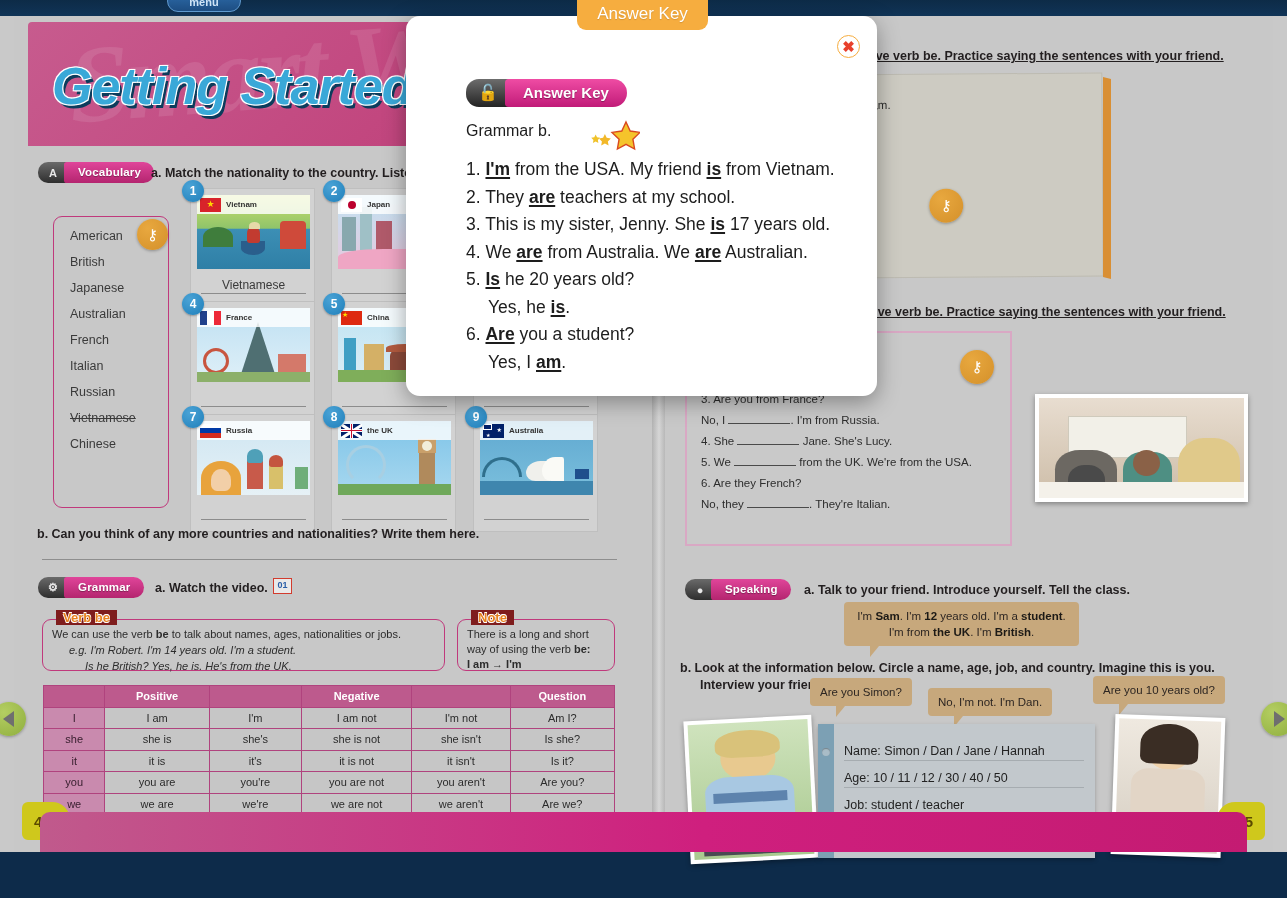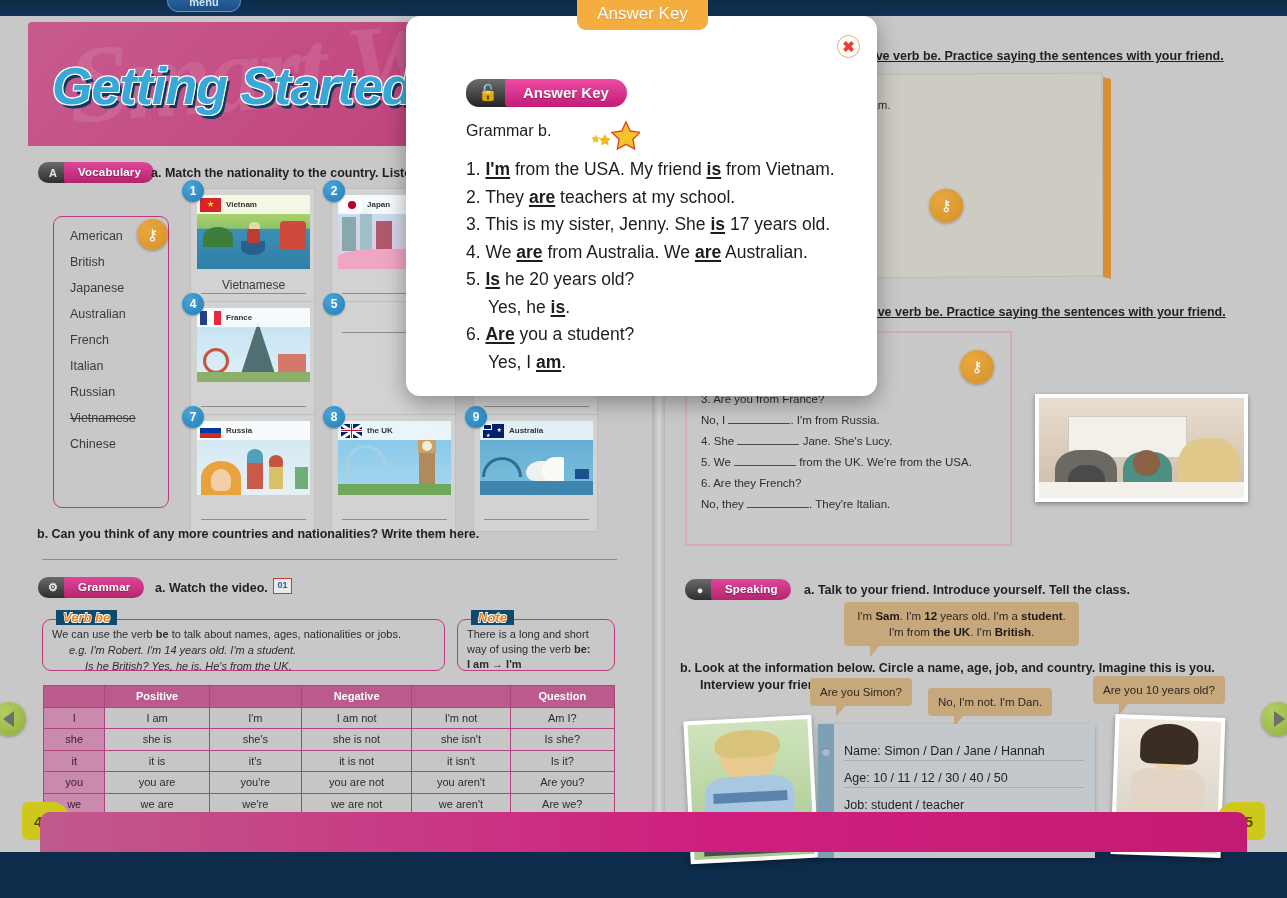--- a/index.html
+++ b/index.html
@@ -118,22 +118,22 @@
 
   
   .wline { position:absolute; border-bottom:1px solid #8e8e8e; }
 
   
   .gbox {
     position:absolute; border:1.6px solid #c0397c; border-radius:9px;
     background:#c8c8c8;
   }
   .gbox .tag {
-    position:absolute; left:13px; top:-10px; padding:0 7px; background:#0c4a6e;
-    color:#e8821e; font-size:13px; font-weight:bold; font-style:italic;
+    position:absolute; left:13px; top:-10px; padding:0 7px; background:#7f1d1d;
+    color:#e8821e; font-size:13px; font-weight:bold; 
     text-shadow:-.6px -.6px 0 #fff,.6px -.6px 0 #fff,-.6px .6px 0 #fff,.6px .6px 0 #fff;
   }
   .gbox p { font-size:11px; color:#2c2c2c; line-height:15px; }
 
   
   table.verb { position:absolute; left:29px; top:669px; width:572px; border-collapse:collapse; }
   table.verb th, table.verb td {
     border:1px solid #b0437e; font-size:11px; text-align:center; height:21.5px;
     color:#2b2b2b;
   }
@@ -347,20 +347,33 @@
                   <i style="flex:1;background:#fff"></i>
                   <i style="flex:1;background:#ed2939"></i>
                 </div>
                 <span class="cname">France</span>
               </div>
             </div>
             <div class="blank"></div>
           </div>
           <div class="num" style="left: 168px; top: 277px;">4</div>
           <div class="ccard" style="left: 317px; top: 285px;">
+            <div class="pic">
+              <div class="sky" style="background:linear-gradient(#bfe3f2,#dceef6)"></div>
+    <div style="position:absolute;left:6px;bottom:10px;width:12px;height:34px;background:#3f9fc4"></div>
+    <div style="position:absolute;left:26px;bottom:10px;width:20px;height:28px;background:#d4b066"></div>
+    <div style="position:absolute;left:52px;bottom:10px;width:30px;height:22px;background:#8c4a3a;border-radius:6px 6px 0 0"></div>
+    <div style="position:absolute;left:48px;bottom:30px;width:38px;height:8px;background:#b35a3f;border-radius:50% 50% 0 0"></div>
+    <div style="position:absolute;right:6px;bottom:10px;width:10px;height:40px;background:#c9a85c"></div>
+    <div style="position:absolute;left:0;bottom:0;width:113px;height:12px;background:#7fae5a"></div>
+              <div class="flagbar">
+                <div style="width:21px;height:14px;background:#de2910;color:#ffde00;font-size:7px;padding-left:1px;line-height:8px">★</div>
+                <span class="cname">China</span>
+              </div>
+            </div>
             <div class="blank"></div>
           </div>
           <div class="num" style="left: 309px; top: 277px;">5</div>
           <div class="ccard" style="left: 459px; top: 285px;">
             <div class="pic">
               <div class="sky" style="background:linear-gradient(#cfe3ef,#dfe9f0)"></div>
               <div class="flagbar">
                 <div style="width:21px;height:14px;background:#dadada;border:.5px solid #bbb"></div>
                 <span class="cname"></span>
               </div>

